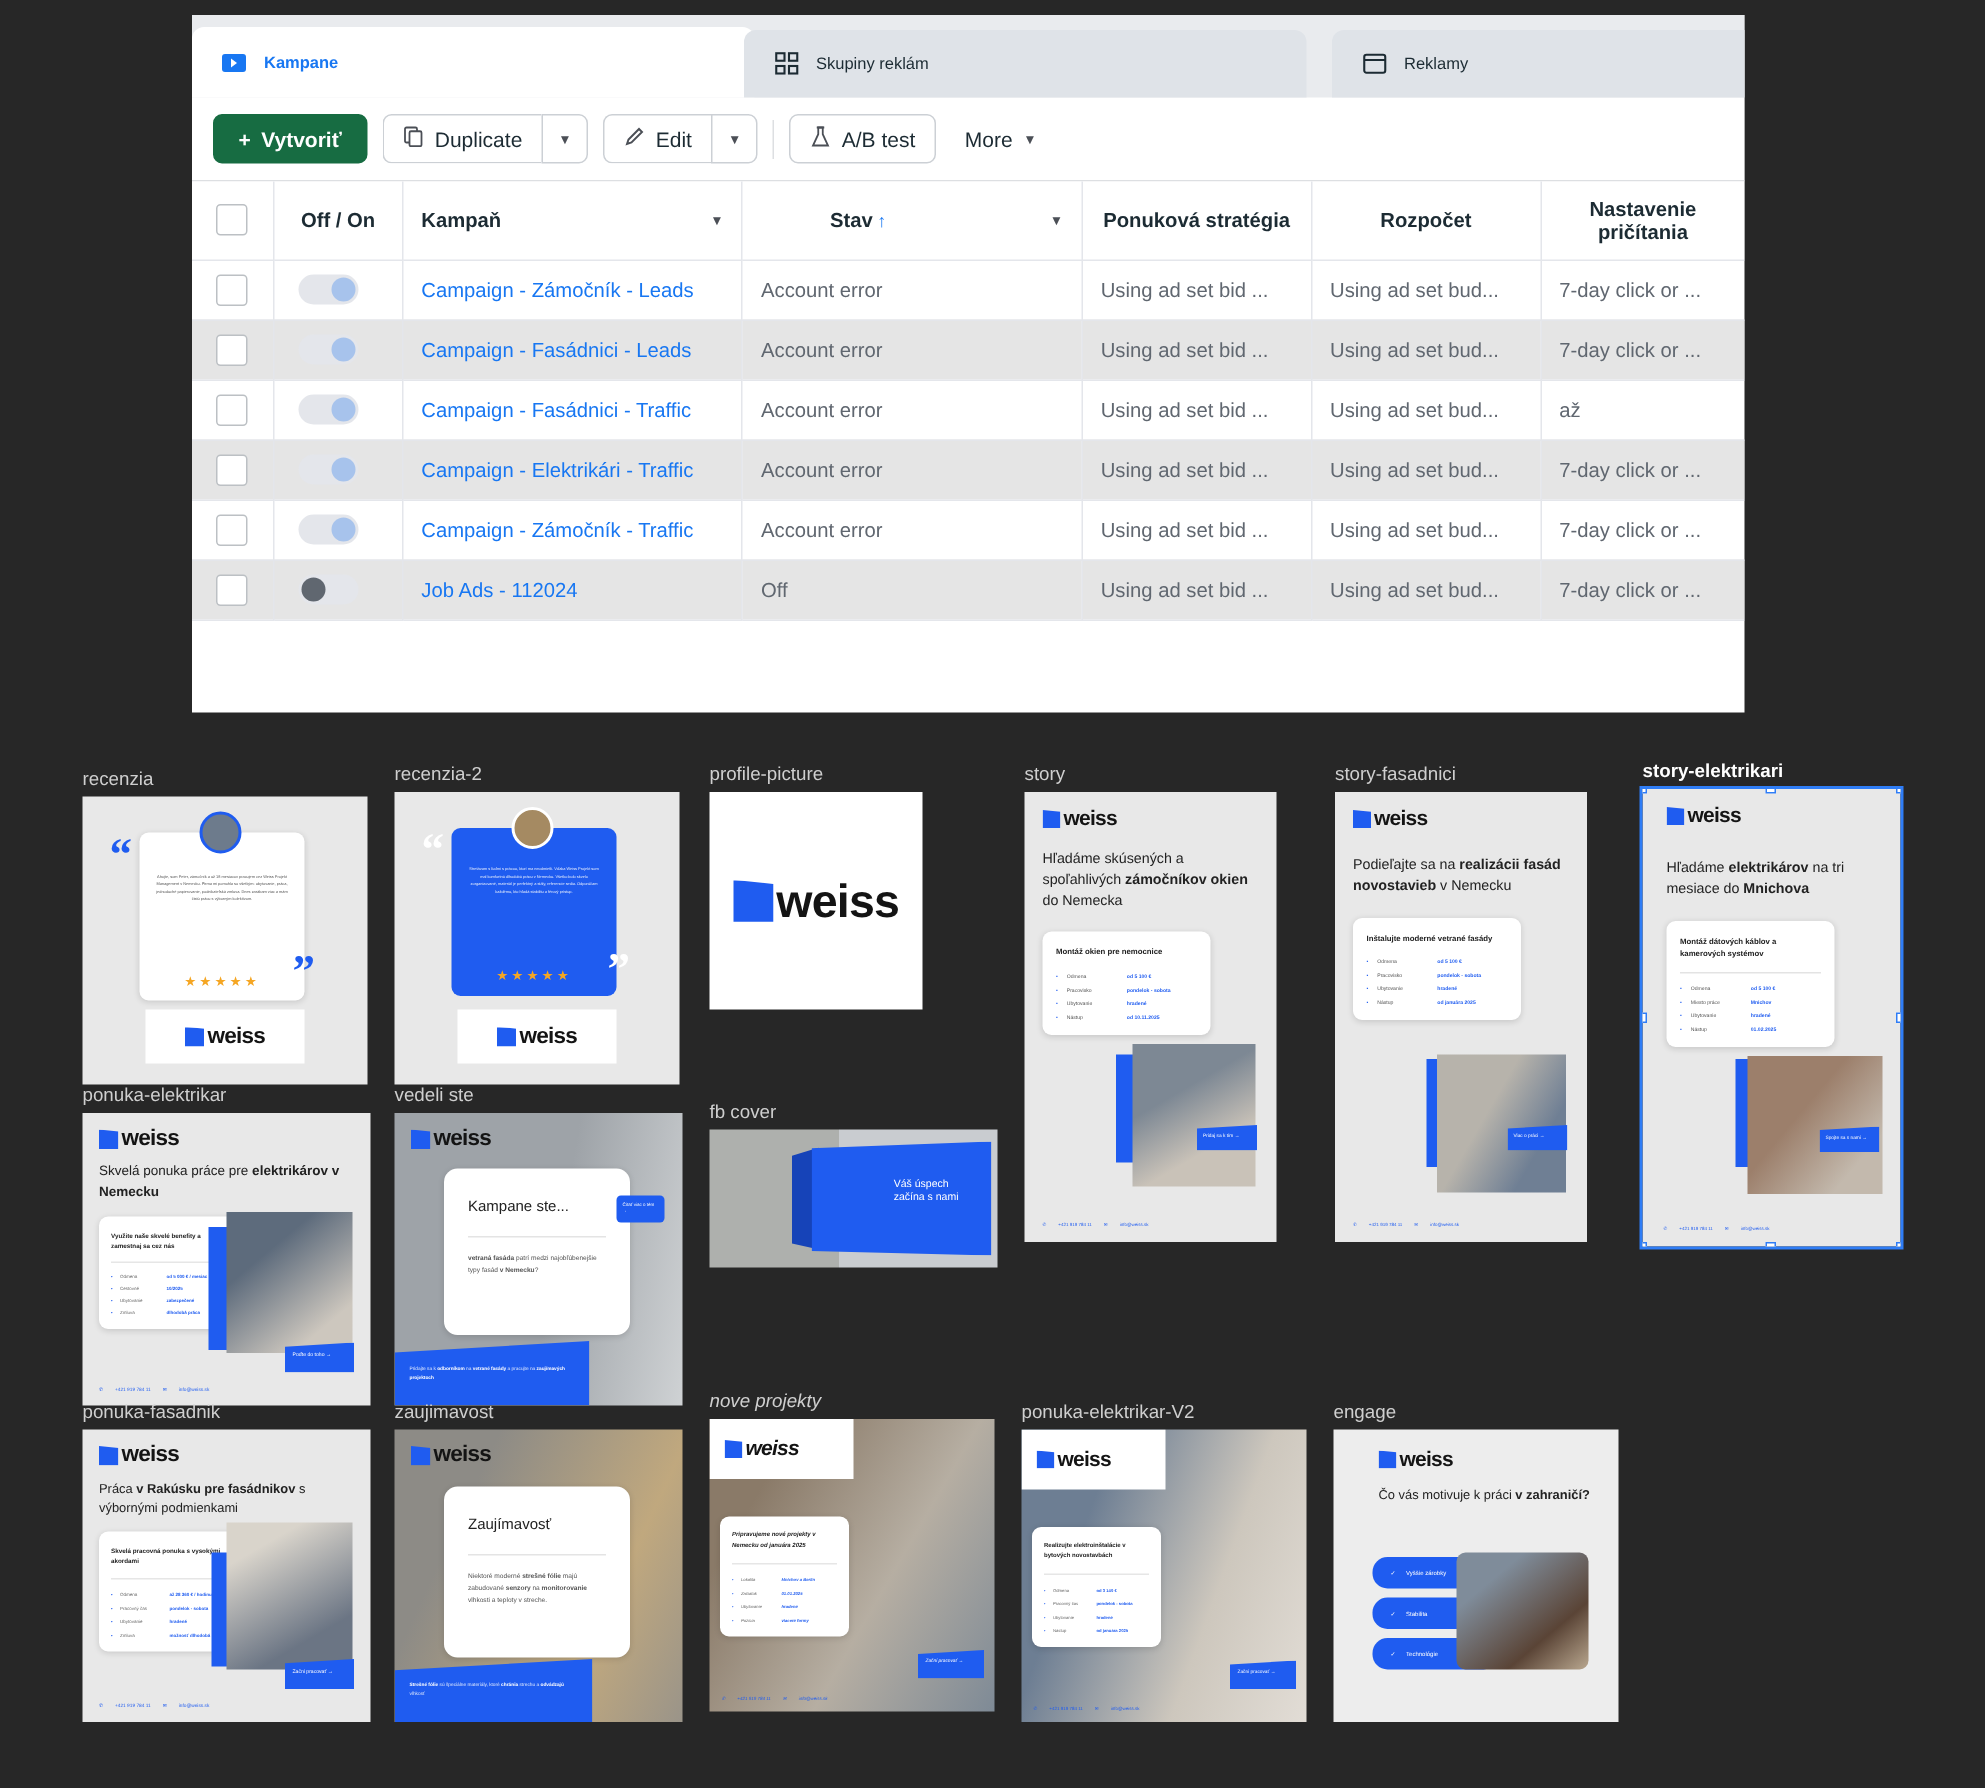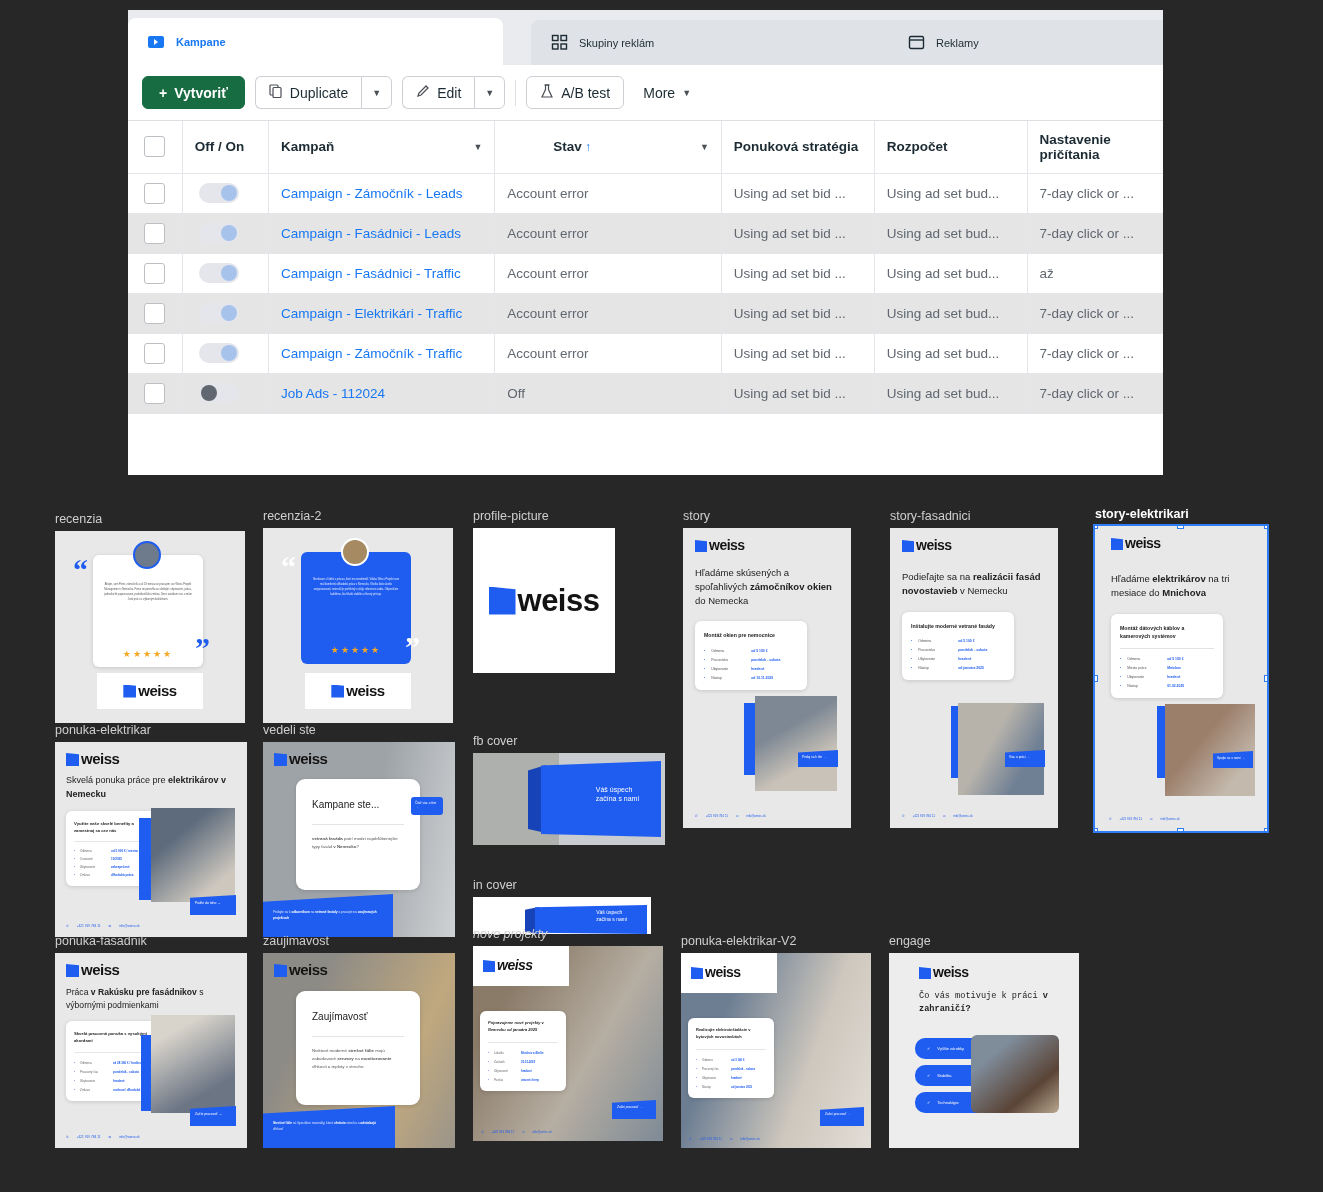--- a/index.html
+++ b/index.html
@@ -19,21 +19,21 @@
   }
   .tabbar{ position:relative; height:55px; background:#e9ebee; }
   .tab{
     position:absolute; top:10px; height:45px;
     display:flex; align-items:center; gap:10px;
     padding:0 18px; font-size:11px; border-radius:8px 8px 0 0;
     color:#1c2b33; background:#dfe3e8;
   }
   .tab.active{ background:#fff; color:#1877f2; font-weight:bold; top:8px; height:47px;}
   .tab1{ left:0; width:375px; }
-  .tab2{ left:403px; width:375px;text-align:right; }
+  .tab2{ left:368px; width:375px;text-align:right; }
   .tab3{ left:760px; width:375px; }
   .tab-ico{ width:20px; height:20px; display:inline-flex; align-items:center; justify-content:center; }
 
   .toolbar{
     height:56px; display:flex; align-items:center; gap:0; padding:0 14px;
     background:#fff; border-bottom:1px solid #dddfe2;
   }
   .btn{
     height:33px; display:inline-flex; align-items:center; gap:7px;
     border:1px solid #ccd0d5; border-radius:6px; background:#fff;
@@ -48,21 +48,21 @@
   .caret-glyph{ font-size:9px; color:#4b4f56;}
 
   
   table.grid{ width:100%; border-collapse:collapse; table-layout:fixed; }
   table.grid th, table.grid td{
     border-right:1px solid #e4e6eb; border-bottom:1px solid #e4e6eb;
     text-align:left; padding:9px 12px; font-size:13.5px; vertical-align:middle;
   }
   table.grid thead th{
     font-weight:bold; color:#1c2b33; font-size:13.5px; height:52px;
-    background:#fff; vertical-align:middle;
+    background:#fff; vertical-align:middle;text-align:center;
   }
   .c-check{ width:48px; }
   .c-toggle{ width:76px; }
   .c-name{ width:200px; }
   .c-stav{ width:200px; }
   .c-bid{ width:135px; }
   .c-budget{ width:135px; }
   .c-attr{ width:120px; border-right:none !important; }
   .rowalt{ background:#e5e5e5; }
   .cbx{
@@ -615,31 +615,20 @@
     <div class="thumb" style="width:192px;height:92px;background:linear-gradient(90deg,#aeb0ad 0 45%,#c9ccd0 45% 100%);">
       <div class="bluebox" style="position:absolute;left:55px;top:12px;width:18px;height:68px;clip-path:polygon(0 8%,100% 0,100% 100%,0 94%);background:#1643b8;"></div>
       <div class="bluebox" style="position:absolute;left:68px;top:8px;width:120px;height:76px;clip-path:polygon(0 6%,100% 0,100% 100%,0 96%);"></div>
       <div style="position:absolute;right:26px;top:32px;color:#fff;font-size:7px;line-height:1.35;text-align:left;">
         <div>Váš úspech</div>
         <div>začína s nami</div>
       </div>
     </div>
   </div>
 
-  <div class="asset" style="left:473px; top:383px;">
-    <div class="cap">in cover</div>
-    <div class="thumb" style="width:178px;height:37px;background:#fff;">
-      <div class="bluebox" style="position:absolute;left:52px;top:10px;width:14px;height:27px;clip-path:polygon(0 10%,100% 0,100% 100%,0 92%);background:#1643b8;"></div>
-      <div class="bluebox" style="position:absolute;left:62px;top:8px;width:112px;height:29px;clip-path:polygon(0 8%,100% 0,100% 100%,0 96%);"></div>
-      <div style="position:absolute;right:24px;top:12px;color:#fff;font-size:5px;line-height:1.35;">
-        <div>Váš úspech</div>
-        <div>začína s nami</div>
-      </div>
-    </div>
-  </div>
 
   <div class="asset" style="left:55px; top:439px;">
     <div class="cap">ponuka-fasadnik</div>
     <div class="thumb" style="width:192px;height:195px;padding:11px;">
       <span class="logo" style="font-size:15px;">
         <span class="mark" style="width:13px;height:13px;clip-path:polygon(0 0,100% 10%,100% 100%,0 100%);"></span>
         <span class="wd">weiss</span>
       </span>
       <div style="margin-top:9px;font-size:8.6px;line-height:1.5;color:#222;">
         <span>Práca </span><span class="hl">v Rakúsku pre fasádnikov</span><span> s výbornými podmienkami</span>
@@ -795,21 +784,21 @@
   </div>
 
   <div class="asset" style="left:889px; top:439px;">
     <div class="thumb-cap-wrap"></div>
     <div class="cap">engage</div>
     <div class="thumb" style="width:190px;height:195px;background:#ededed;padding:14px;">
       <span class="logo" style="font-size:14px;margin-left:16px;">
         <span class="mark" style="width:12px;height:12px;clip-path:polygon(0 0,100% 10%,100% 100%,0 100%);"></span>
         <span class="wd">weiss</span>
       </span>
-      <div style="margin:11px 0 0 16px;font-size:8.6px;line-height:1.5;color:#222;font-family:Liberation Mono, monospace;">
+      <div style="margin:11px 0 0 16px;font-size:8.6px;line-height:1.5;color:#222;">
         <span>Čo vás motivuje k práci </span><span class="hl">v zahraničí?</span>
       </div>
       <div class="cta" style="position:absolute;left:26px;top:85px;width:118px;height:21px;border-radius:10px;font-size:4px;display:flex;align-items:center;gap:7px;padding-left:12px;">
         <span>✓</span>
           <span>Vyššie zárobky</span>
       </div>
       <div class="cta" style="position:absolute;left:26px;top:112px;width:84px;height:21px;border-radius:10px;font-size:4px;display:flex;align-items:center;gap:7px;padding-left:12px;">
         <span>✓</span>
           <span>Stabilita</span>
       </div>

